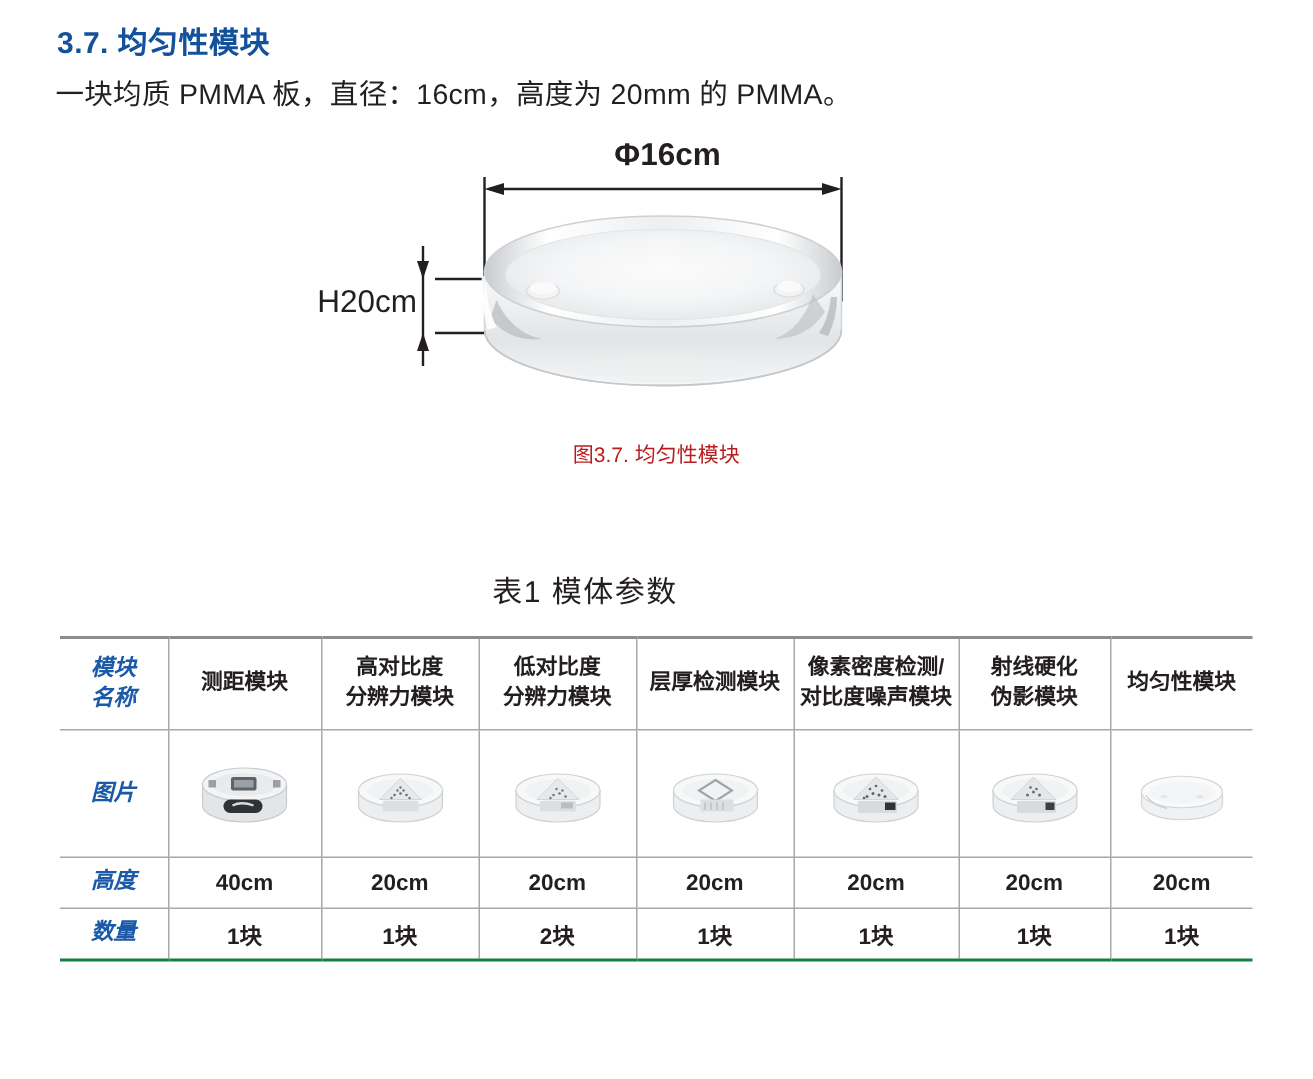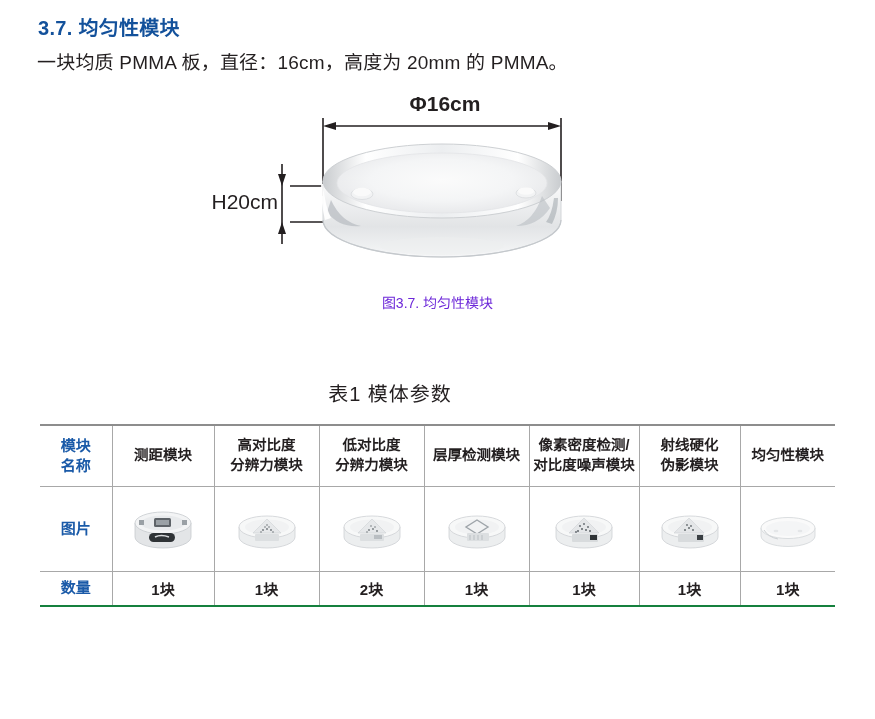--- a/index.html
+++ b/index.html
@@ -55,21 +55,21 @@
   .figure-canvas svg {
     display: block;
   }
   .figure-caption {
     position: absolute;
     left: 0;
     top: 196px;
     width: 875px;
     text-align: center;
     font-size: 14px;
-    color: #6d28d9;
+    color: #b91c1c;
   }
 
   
   .table-title {
     position: absolute;
     left: 0;
     top: 378px;
     width: 780px;
     text-align: center;
     font-size: 20px;
@@ -91,20 +91,21 @@
     padding: 0;
   }
   .param-table tr:first-child td {
     border-top: 2px solid #8d8d8d;
   }
   .param-table tr:last-child td {
     border-bottom: 2px solid #15803d;
   }
   .param-table td:first-child {
     border-left: none;
+    font-style: italic;
   }
   .param-table td:last-child {
     border-right: none;
   }
   .row-label {
     color: #1a5aa8;
     font-weight: bold;
     font-size: 15px;
     line-height: 1.35;
   }
@@ -376,20 +377,30 @@
           <ellipse cx="36" cy="23" rx="27" ry="10.5" fill="#fafafa" stroke="#d2d5d8" stroke-width="0.8"></ellipse>
           <ellipse cx="36" cy="23.5" rx="22" ry="7.4" fill="#f4f5f6"></ellipse>
           <ellipse cx="24" cy="26" rx="2.4" ry="1.2" fill="#e4e6e8"></ellipse>
           <ellipse cx="48" cy="26" rx="2.4" ry="1.2" fill="#e4e6e8"></ellipse>
           <path d="M12,25 q4,7 14,9" stroke="#ccd0d3" stroke-width="1" fill="none"></path>
         </svg>
       </td>
     </tr>
 
 
+    <tr class="val-row">
+      <td class="row-label">高度</td>
+      <td class="cell-val">40cm</td>
+      <td class="cell-val">20cm</td>
+      <td class="cell-val">20cm</td>
+      <td class="cell-val">20cm</td>
+      <td class="cell-val">20cm</td>
+      <td class="cell-val">20cm</td>
+      <td class="cell-val">20cm</td>
+    </tr>
 
     <tr class="val-row">
       <td class="row-label">数量</td>
       <td class="cell-val">1块</td>
       <td class="cell-val">1块</td>
       <td class="cell-val">2块</td>
       <td class="cell-val">1块</td>
       <td class="cell-val">1块</td>
       <td class="cell-val">1块</td>
       <td class="cell-val">1块</td>

